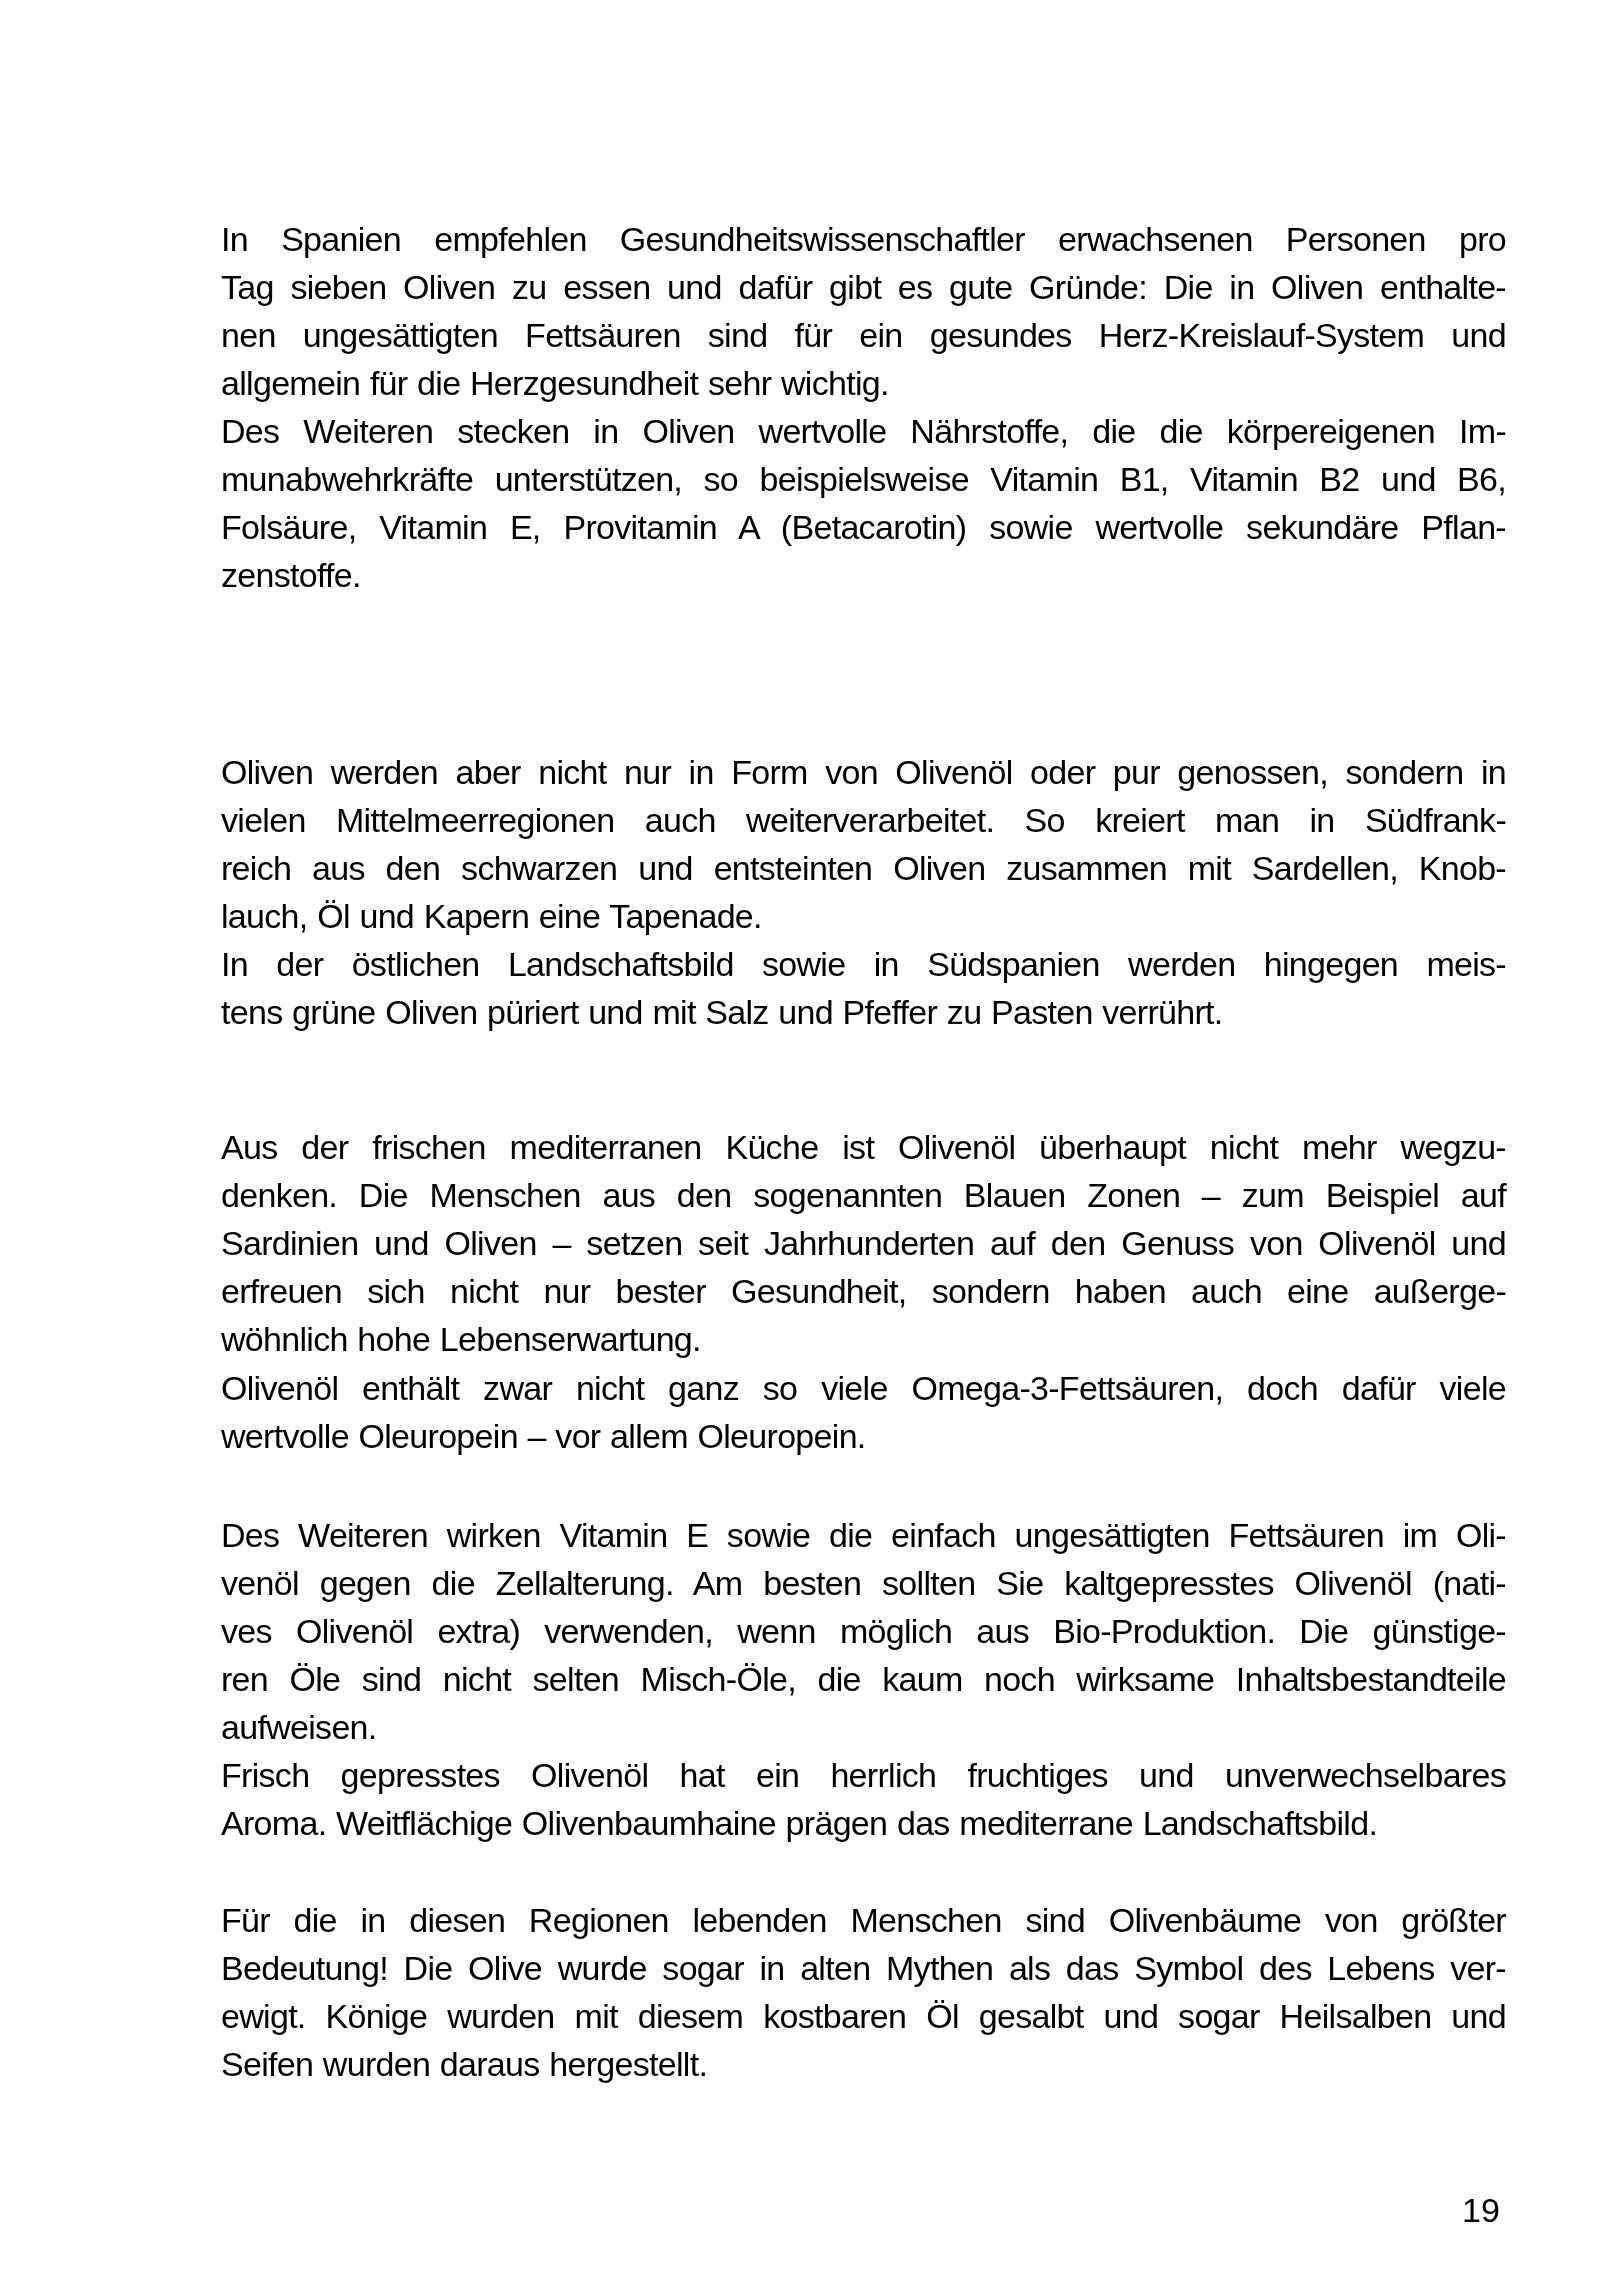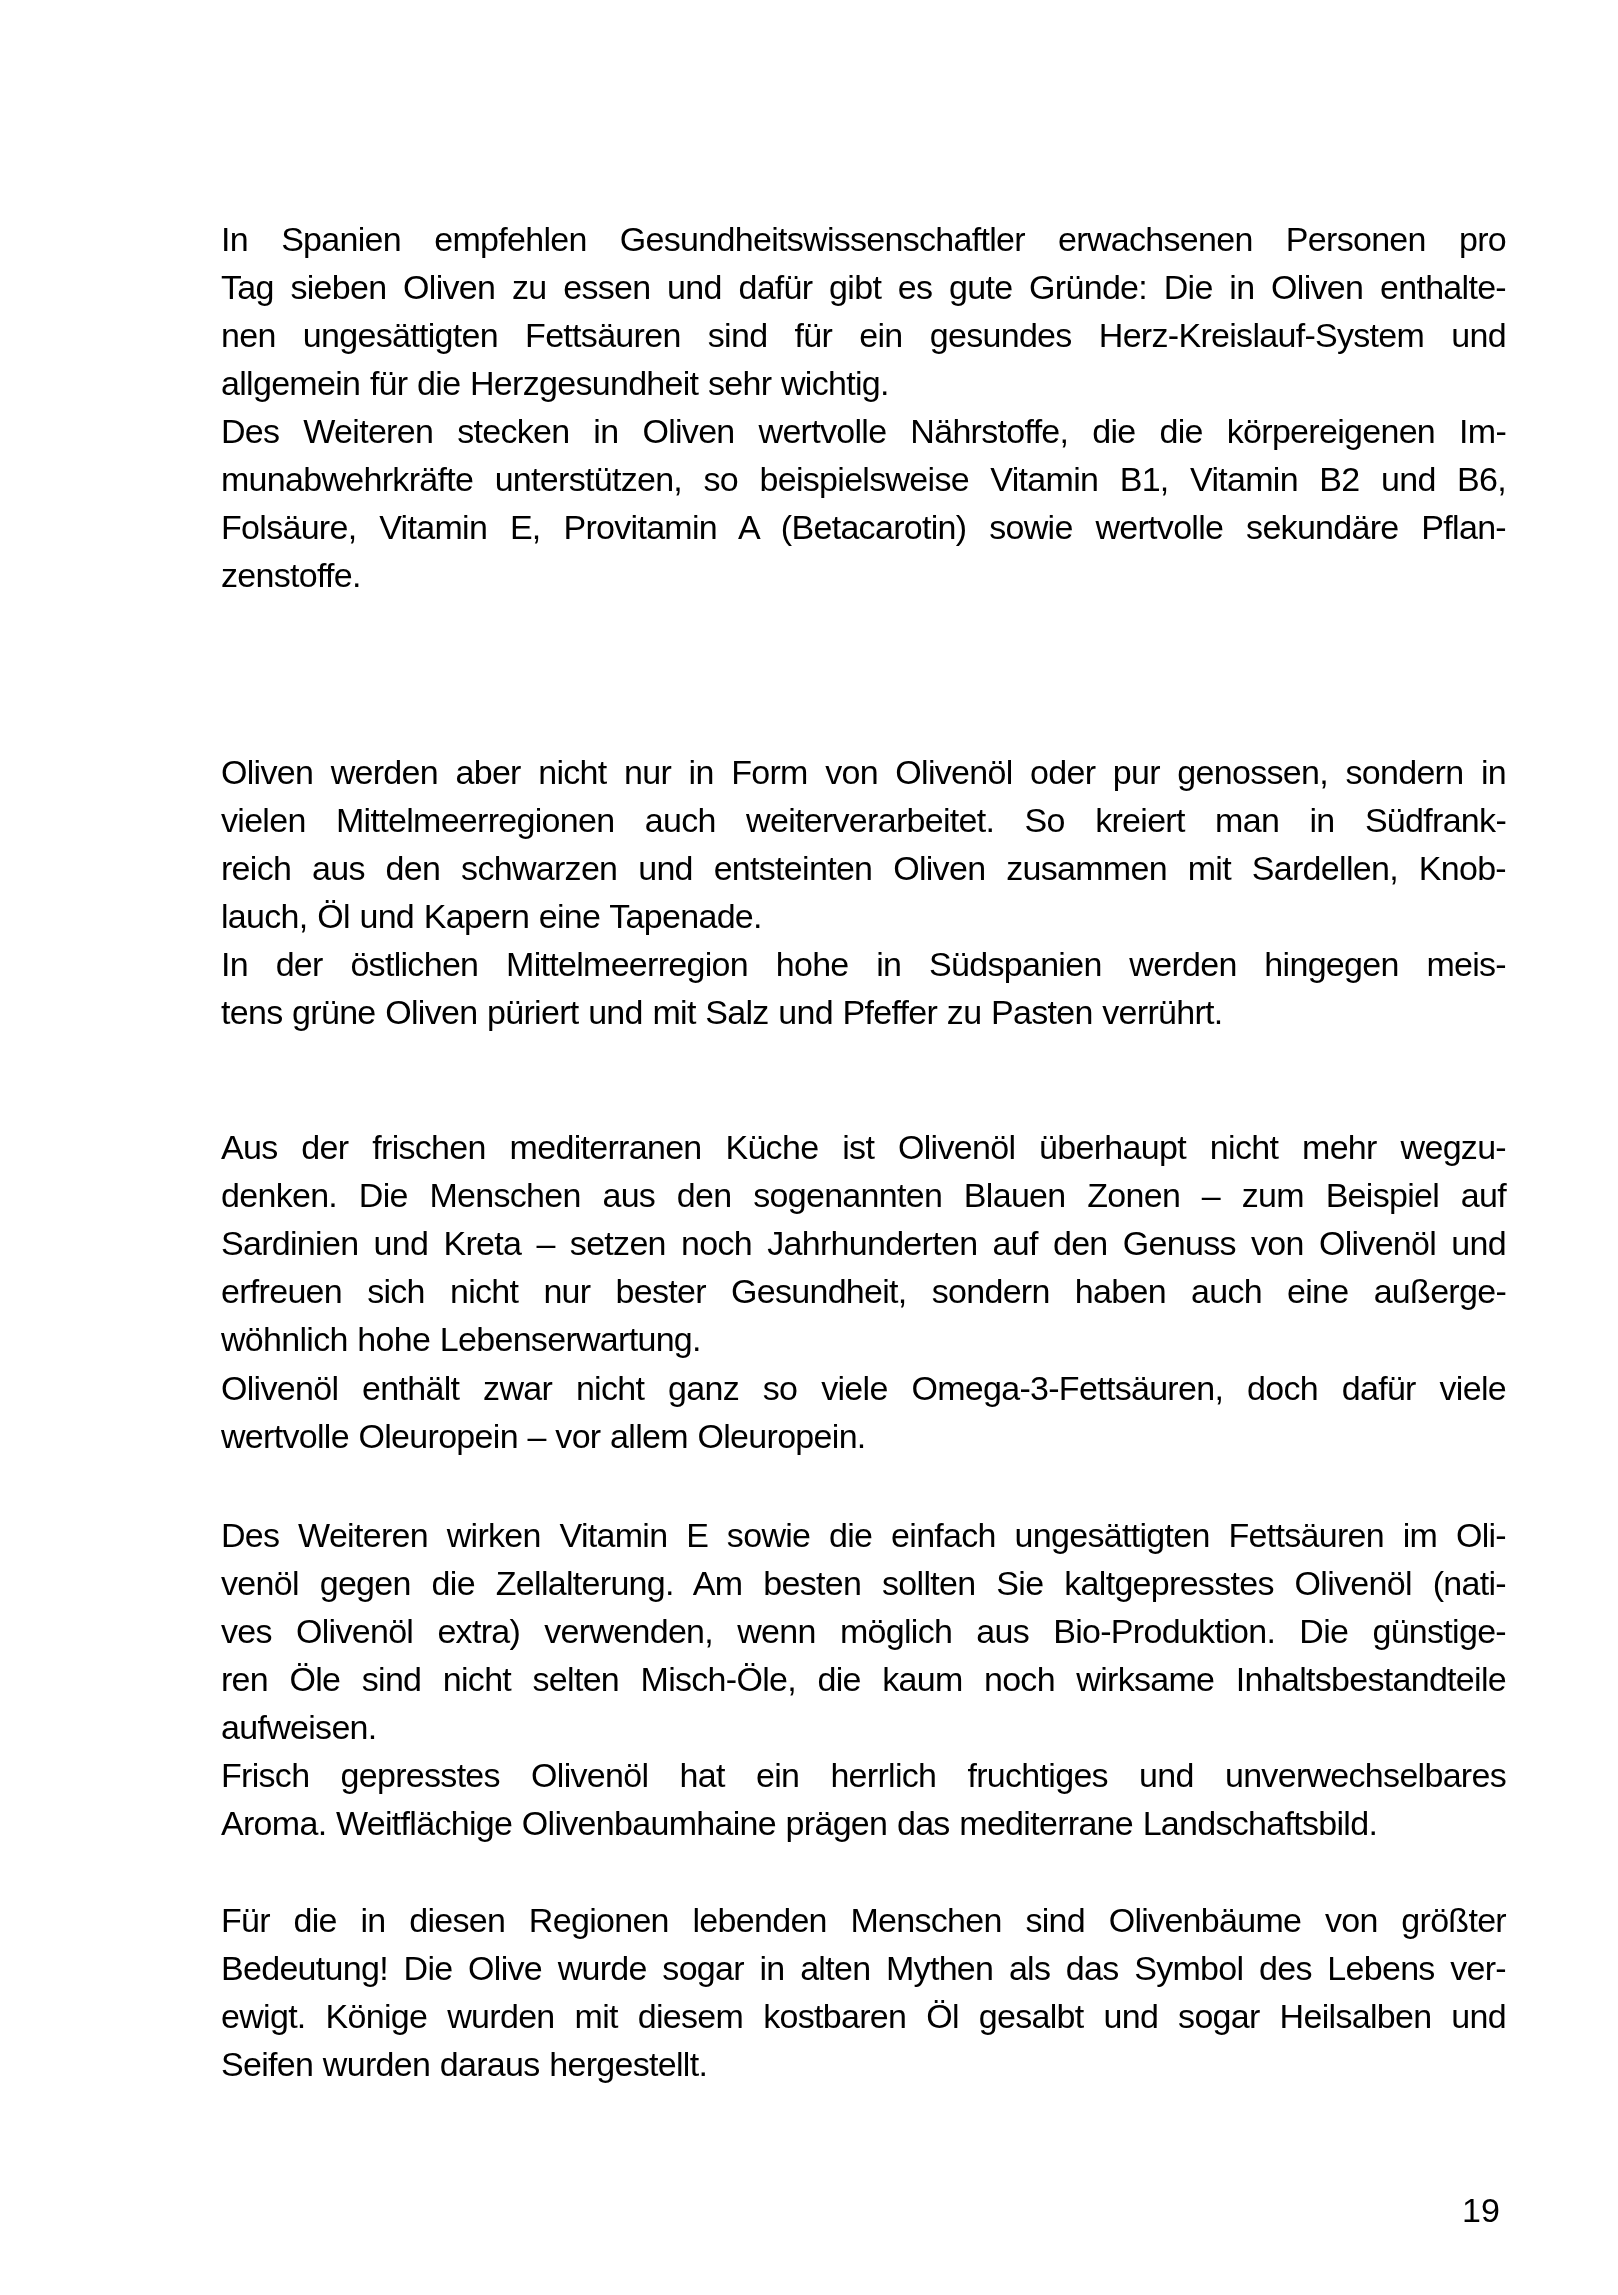--- a/index.html
+++ b/index.html
@@ -71,29 +71,29 @@
     <div class="line just" style="top:510px">Folsäure, Vitamin E, Provitamin A (Betacarotin) sowie wertvolle sekundäre Pflan-</div>
     <div class="line" style="top:558px">zenstoffe.</div>
   </div>
 
 
   <div>
     <div class="line just" style="top:755px">Oliven werden aber nicht nur in Form von Olivenöl oder pur genossen, sondern in</div>
     <div class="line just" style="top:803px">vielen Mittelmeerregionen auch weiterverarbeitet. So kreiert man in Südfrank-</div>
     <div class="line just" style="top:851px">reich aus den schwarzen und entsteinten Oliven zusammen mit Sardellen, Knob-</div>
     <div class="line" style="top:899px">lauch, Öl und Kapern eine Tapenade.</div>
-    <div class="line just" style="top:947px">In der östlichen Mittelmeerregion hohe in Südspanien werden hingegen meis-</div>
+    <div class="line just" style="top:947px">In der östlichen Landschaftsbild sowie in Südspanien werden hingegen meis-</div>
     <div class="line" style="top:995px">tens grüne Oliven püriert und mit Salz und Pfeffer zu Pasten verrührt.</div>
   </div>
 
 
   <div>
     <div class="line just" style="top:1130px">Aus der frischen mediterranen Küche ist Olivenöl überhaupt nicht mehr wegzu-</div>
     <div class="line just" style="top:1178px">denken. Die Menschen aus den sogenannten Blauen Zonen – zum Beispiel auf</div>
-    <div class="line just" style="top:1226px">Sardinien und Kreta – setzen noch Jahrhunderten auf den Genuss von Olivenöl und</div>
+    <div class="line just" style="top:1226px">Sardinien und Oliven – setzen seit Jahrhunderten auf den Genuss von Olivenöl und</div>
     <div class="line just" style="top:1274px">erfreuen sich nicht nur bester Gesundheit, sondern haben auch eine außerge-</div>
     <div class="line" style="top:1322px">wöhnlich hohe Lebenserwartung.</div>
     <div class="line just" style="top:1371px">Olivenöl enthält zwar nicht ganz so viele Omega-3-Fettsäuren, doch dafür viele</div>
     <div class="line" style="top:1419px">wertvolle Oleuropein – vor allem Oleuropein.</div>
   </div>
 
   <div>
     <div class="line just" style="top:1518px">Des Weiteren wirken Vitamin E sowie die einfach ungesättigten Fettsäuren im Oli-</div>
     <div class="line just" style="top:1566px">venöl gegen die Zellalterung. Am besten sollten Sie kaltgepresstes Olivenöl (nati-</div>
     <div class="line just" style="top:1614px">ves Olivenöl extra) verwenden, wenn möglich aus Bio-Produktion. Die günstige-</div>

